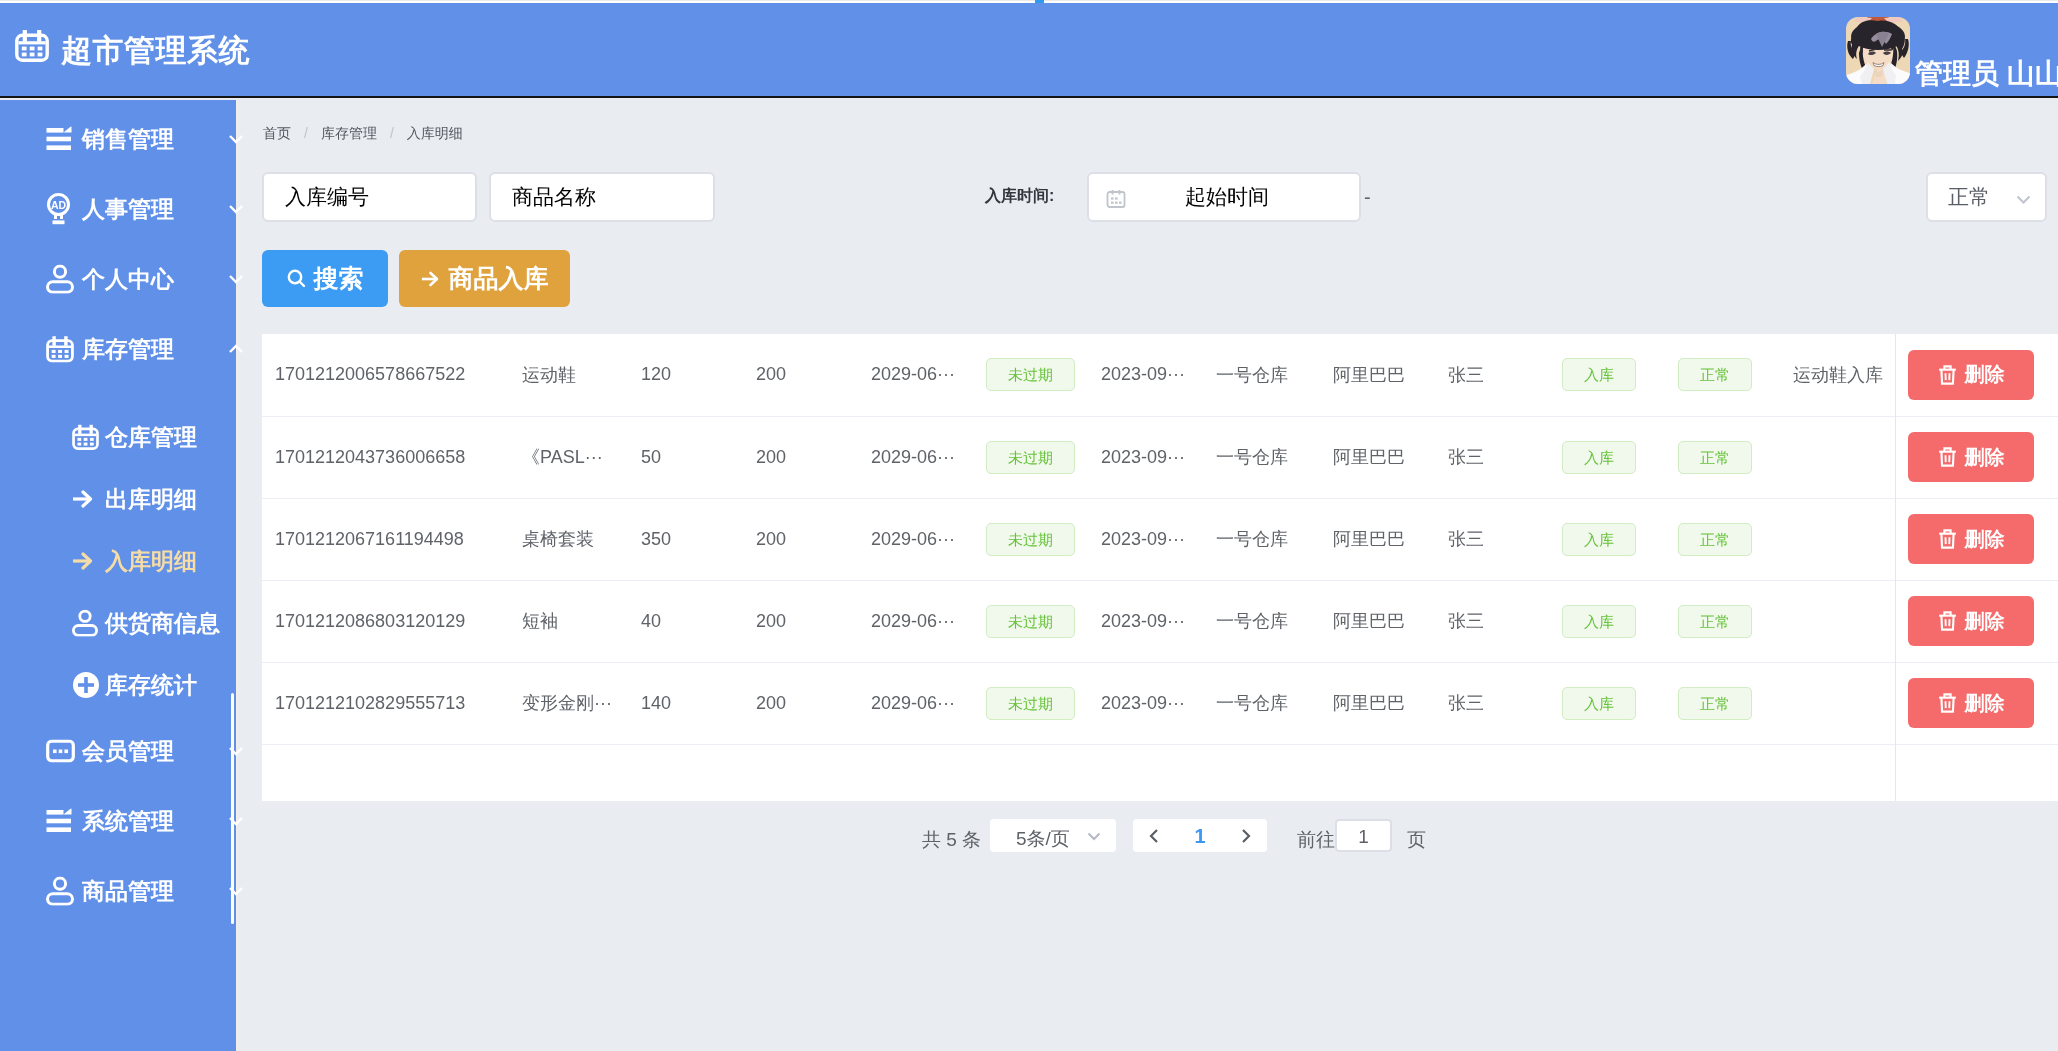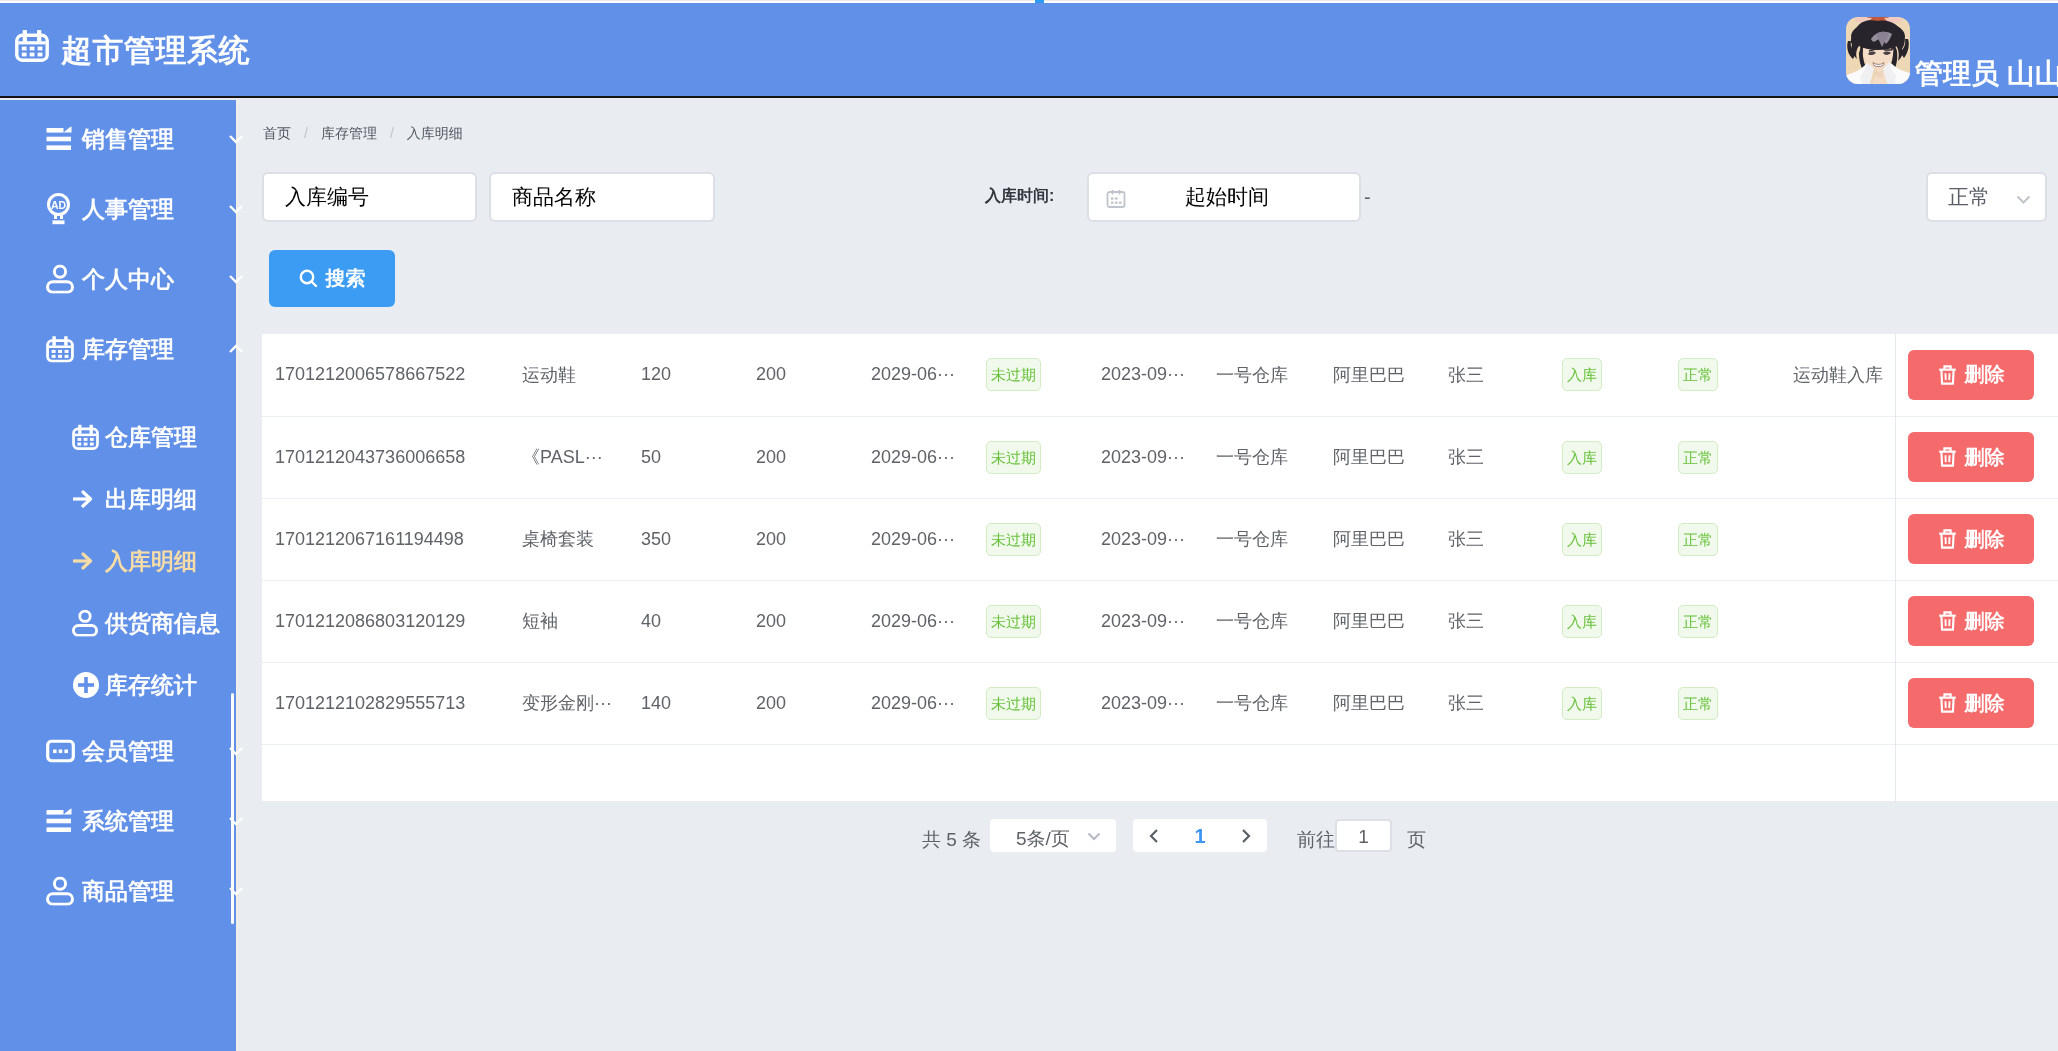--- a/index.html
+++ b/index.html
@@ -37,32 +37,32 @@
   
   .content { left:238px; top:100px; width:1820px; height:951px; background:#e9edf2; }
   .crumb { left:263px; top:125px; font-size:14px; color:#51565e; }
   .crumb .sep { color:#bfc4cc; padding:0 13px; }
 
   .tin { position:absolute; background:#fff; border:2px solid #dcdfe6; border-radius:6px; }
   .ph { position:absolute; font-size:21px; color:#000000; top:50%; transform:translateY(-50%); white-space:nowrap; }
   .lab-time { left:985px; top:186px; font-size:16px; font-weight:bold; color:#32363d; }
   .dash { left:1364px; top:186px; font-size:20px; color:#606266; }
 
-  .btn { position:absolute; border-radius:6px; color:#fff; font-size:20px; font-weight:bold; display:flex; align-items:center; justify-content:center;margin-left:7px; }
+  .btn { position:absolute; border-radius:6px; color:#fff; font-size:25px; font-weight:bold; display:flex; align-items:center; justify-content:center; }
   .btn-search { left:262px; top:250px; width:126px; height:57px; background:#3c9cf4; }
   .btn-in { left:399px; top:250px; width:171px; height:57px; background:#e0a23c; }
 
   
   .tablewrap { left:262px; top:334px; width:1796px; height:467px; background:#fff; }
   table.grid { border-collapse:collapse; table-layout:fixed; width:1796px; }
   table.grid th { height:57px; font-size:18px; font-weight:bold; color:#909399; text-align:left; padding-left:13px; border-bottom:1px solid #ebeef5; }
   table.grid td { height:82px; font-size:18px; color:#5f6368; text-align:left; padding-left:13px; border-bottom:1px solid #ebeef5; }
   .vline { left:1895px; top:334px; width:1px; height:467px; background:#e3e8ee; }
 
-  .tag { display:inline-block; height:33px; line-height:31px; padding:0 4px; font-size:15px; color:#67c23a; background:#f0f9eb; border:1px solid #d2ecc3; border-radius:5px; }
+  .tag { display:inline-block; height:33px; line-height:31px; padding:0 21px; font-size:15px; color:#67c23a; background:#f0f9eb; border:1px solid #d2ecc3; border-radius:5px; }
   .delbtn { display:inline-flex; align-items:center; justify-content:center; width:126px; height:50px; background:#f56a6a; border-radius:6px; color:#fff; font-size:20px; font-weight:bold; }
 
   
   .pgtext { position:absolute; font-size:19px; color:#5f6368; }
   .pgbox { position:absolute; background:#fff; border-radius:4px; top:819px; height:33px; }
 </style>
 </head>
 <body>
 <div id="app">
   <div class="abs topstrip"></div>
@@ -276,20 +276,27 @@
         <polyline points="1.5,1.5 7.5,7.5 13.5,1.5" fill="none" stroke="#c0c4cc" stroke-width="2"></polyline>
       </svg>
   </div>
 
   <div class="abs btn btn-search">
     <svg width="19" height="19" viewBox="0 0 19 19" style="margin-right:8px;">
         <circle cx="8" cy="8" r="6.2" fill="none" stroke="#fff" stroke-width="2.4"></circle>
         <line x1="12.5" y1="12.5" x2="17" y2="17" stroke="#fff" stroke-width="2.4" stroke-linecap="round"></line>
       </svg>
     <span>搜索</span>
+  </div>
+  <div class="abs btn btn-in">
+    <svg width="19" height="16" viewBox="0 0 22 18" style="margin-right:9px;">
+        <line x1="1" y1="9" x2="18" y2="9" stroke="#fff" stroke-width="3"></line>
+        <polyline points="11,2 18.5,9 11,16" fill="none" stroke="#fff" stroke-width="3" stroke-linejoin="round" stroke-linecap="round"></polyline>
+      </svg>
+    <span>商品入库</span>
   </div>
 
   <div class="abs tablewrap">
     <table class="grid">
       <colgroup>
         <col style="width:247px">
           <col style="width:119px">
           <col style="width:115px">
           <col style="width:115px">
           <col style="width:115px">

